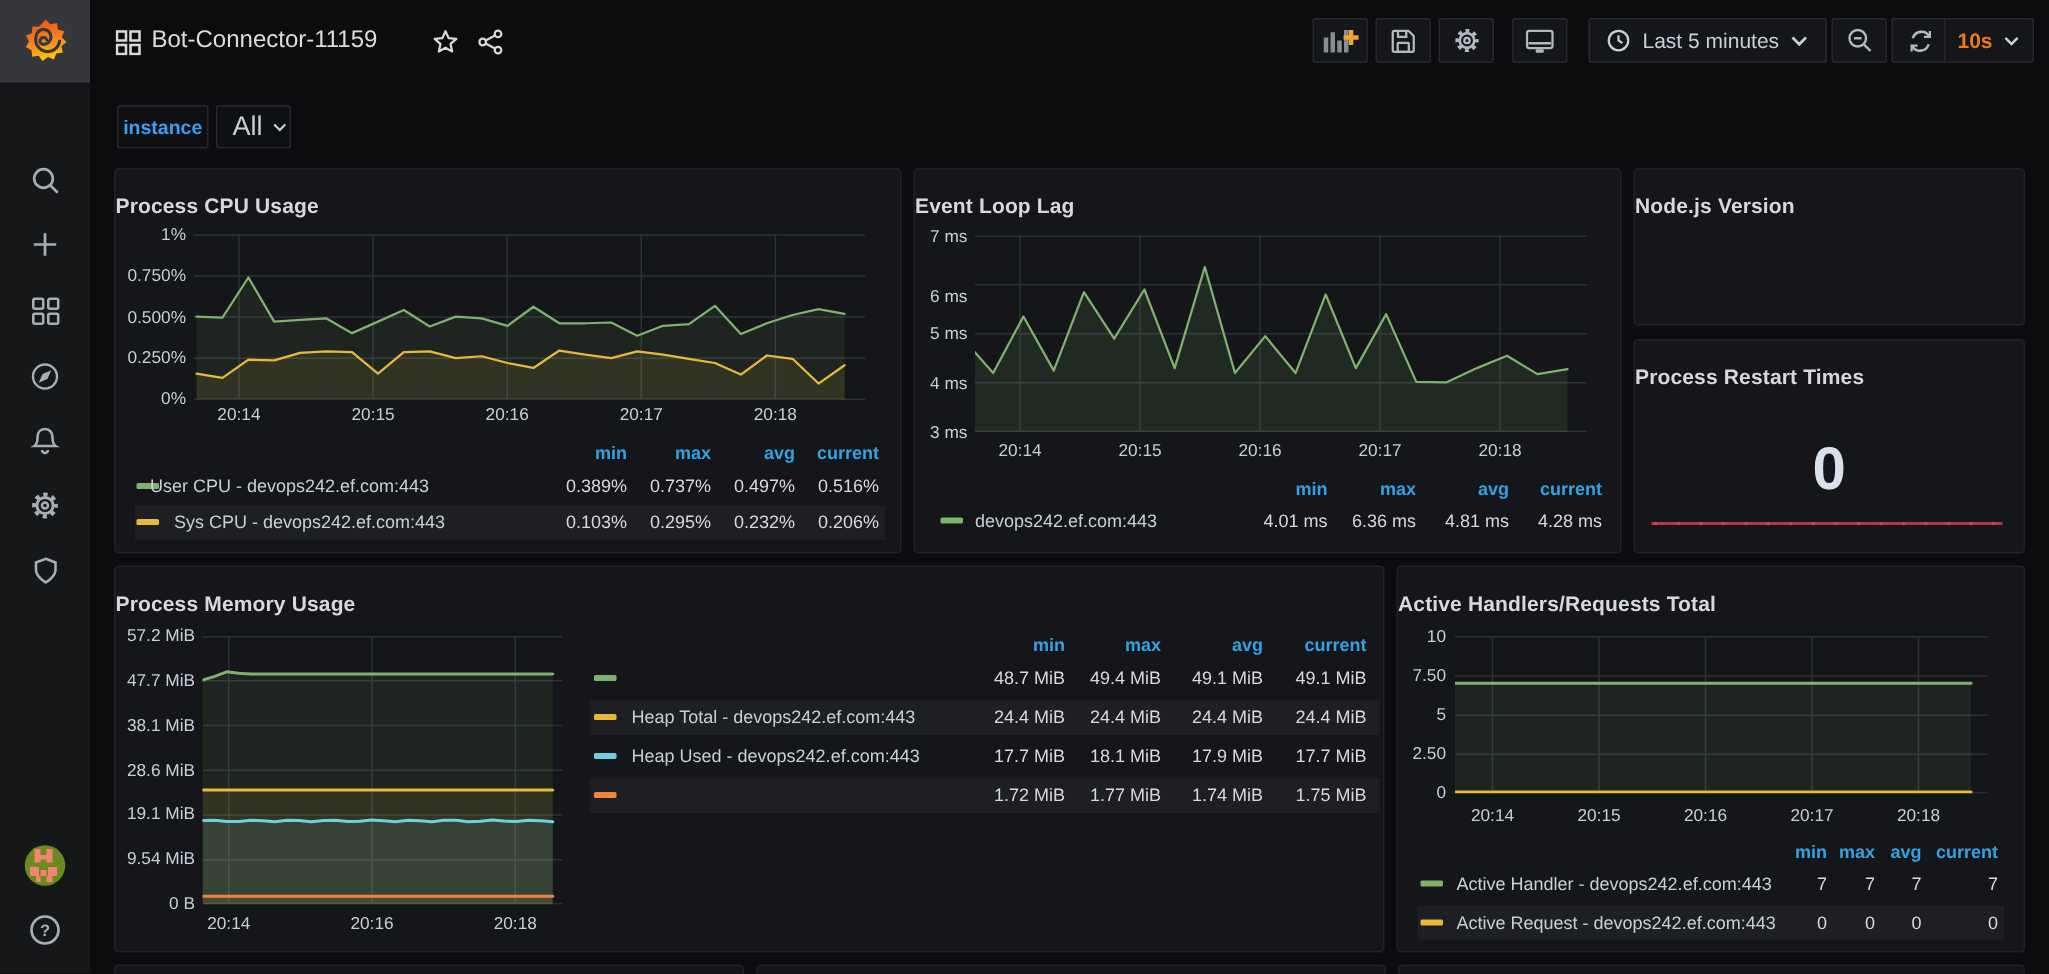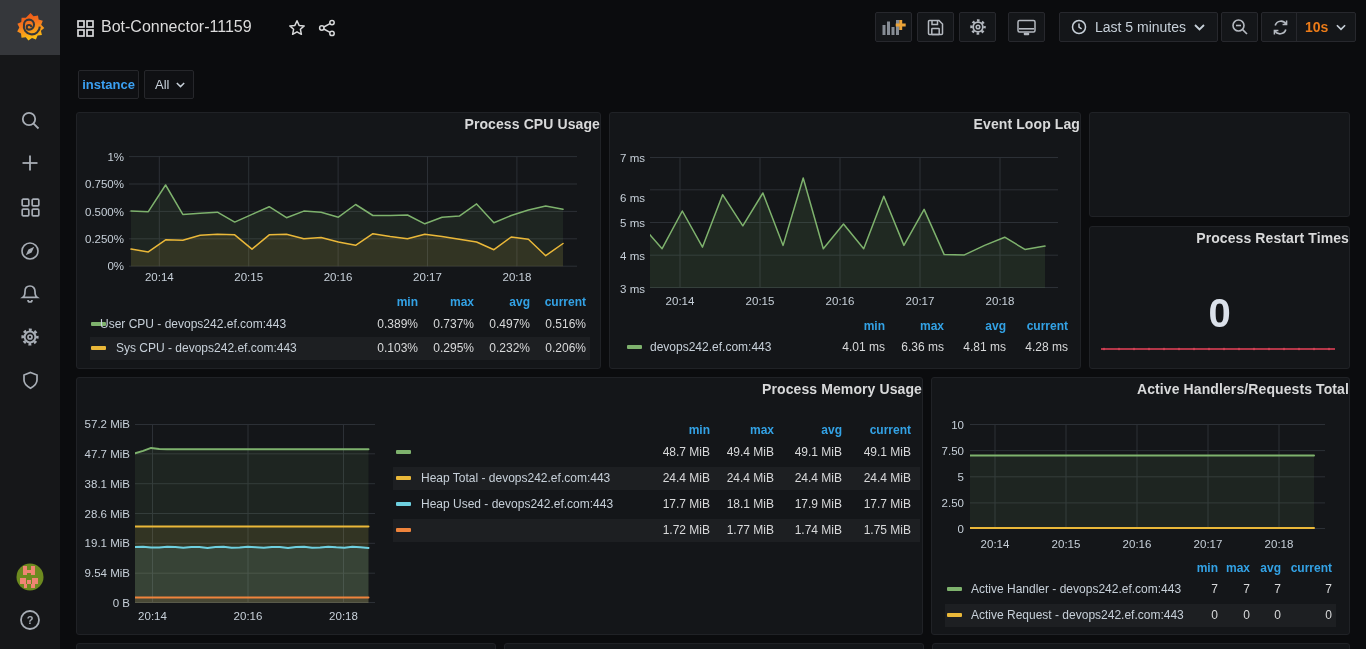--- a/index.html
+++ b/index.html
@@ -1,17 +1,17 @@
 <!DOCTYPE html>
 <html><head><meta charset="utf-8"><style>
 *{margin:0;padding:0;box-sizing:border-box}
 body{width:1366px;height:649px;background:#0b0c0e;font-family:"Liberation Sans",sans-serif;overflow:hidden;position:relative}
 .abs{position:absolute}
 .panel{position:absolute;background:#141619;border:1px solid #202226;border-radius:3px}
-.ptitle{position:absolute;left:0;right:0;top:3px;text-align:right;font-size:14px;font-weight:700;color:#d8d9da;letter-spacing:0.1px}
+.ptitle{position:absolute;left:0;right:0;top:16px;text-align:left;font-size:14px;font-weight:700;color:#d8d9da;letter-spacing:0.1px}
 .yl{position:absolute;text-align:right;font-size:11.5px;color:#c7d0d9;line-height:14px}
 .xl{position:absolute;text-align:center;font-size:11.5px;color:#c7d0d9;line-height:14px}
 .lh{position:absolute;text-align:right;font-size:12px;font-weight:700;color:#33a2e5;line-height:14px}
 .lv{position:absolute;text-align:right;font-size:12px;color:#d8d9da;line-height:16px}
 .ll{position:absolute;font-size:12px;color:#c7d0d9;line-height:16px;white-space:nowrap}
 .sw{position:absolute;width:15px;height:4px;border-radius:1px}
 .band{position:absolute;height:23px;background:rgba(255,255,255,0.04)}
 .navbtn{position:absolute;top:12px;height:30px;background:#141619;border:1px solid #27282d;border-radius:2px;display:flex;align-items:center;justify-content:center}
 .sideicon{position:absolute;left:0;width:60px;display:flex;justify-content:center}
 </style></head><body>
@@ -182,21 +182,21 @@
       <path d="M2.4 15.4 V11.4 H6.4" stroke-width="1.5"></path>
     </svg>
 <div style="position:absolute;left:34px;top:0;bottom:0;width:1px;background:#27282d"></div>
 <span style="margin-left:16px;font-size:14px;font-weight:700;color:#eb7b18">10s</span>
 <svg style="position:absolute;right:9px" width="10" height="7" viewBox="0 0 11 7" fill="none" stroke="#c7d0d9" stroke-width="1.8">
       <path d="M1 1 L5.5 5.5 L10 1"></path>
     </svg>
 </div>
 
 <div class="abs" style="left:78px;top:70px;width:61px;height:29px;background:#0f1013;border:1px solid #26272b;border-radius:2px;display:flex;align-items:center;justify-content:center;font-size:13px;font-weight:600;color:#3ba0f2">instance</div>
-<div class="abs" style="left:144px;top:70px;width:50px;height:29px;background:#0f1013;border:1px solid #26272b;border-radius:2px;display:flex;align-items:center;font-size:13px;color:#c7d0d9">
+<div class="abs" style="left:144px;top:70px;width:50px;height:29px;background:#0f1013;border:1px solid #26272b;border-radius:2px;display:flex;align-items:center;font-size:18px;color:#c7d0d9">
     <span style="margin-left:10px">All</span>
     <svg style="margin-left:7px" width="9" height="6" viewBox="0 0 11 7" fill="none" stroke="#c7d0d9" stroke-width="1.8">
       <path d="M1 1 L5.5 5.5 L10 1"></path>
     </svg>
   </div>
 
 <div class="panel" style="left:76px;top:112px;width:525px;height:257px">
     <div class="ptitle">Process CPU Usage</div>
   </div>
 <svg class="abs" style="left:129px;top:156px" width="448" height="111">
@@ -279,20 +279,21 @@
     <div class="lh" style="left:389px;top:207px;width:70px">current</div>
     <div class="sw" style="left:18px;top:233px;background:#7eb26d"></div>
     <div class="ll" style="left:41px;top:227px">devops242.ef.com:443</div>
     <div class="lv" style="left:196px;top:227px;width:80px">4.01 ms</div>
     <div class="lv" style="left:255px;top:227px;width:80px">6.36 ms</div>
     <div class="lv" style="left:317px;top:227px;width:80px">4.81 ms</div>
     <div class="lv" style="left:379px;top:227px;width:80px">4.28 ms</div>
   </div>
 
 <div class="panel" style="left:1089px;top:112px;width:261px;height:105px">
+    <div class="ptitle">Node.js Version</div>
   </div>
 
 <div class="panel" style="left:1089px;top:226px;width:261px;height:143px">
     <div class="ptitle">Process Restart Times</div>
 <div style="position:absolute;left:0;right:0;top:64px;text-align:center;font-size:40px;font-weight:700;color:#dbe1ea">0</div>
   </div>
 <svg class="abs" style="left:1100px;top:347px" width="236" height="5">
     <line x1="1" y1="2" x2="235" y2="2" stroke="#b23648" stroke-width="2"></line>
     <circle cx="4" cy="2" r="1.2" fill="#ce4257"></circle>
     <circle cx="19" cy="2" r="1.2" fill="#ce4257"></circle>

